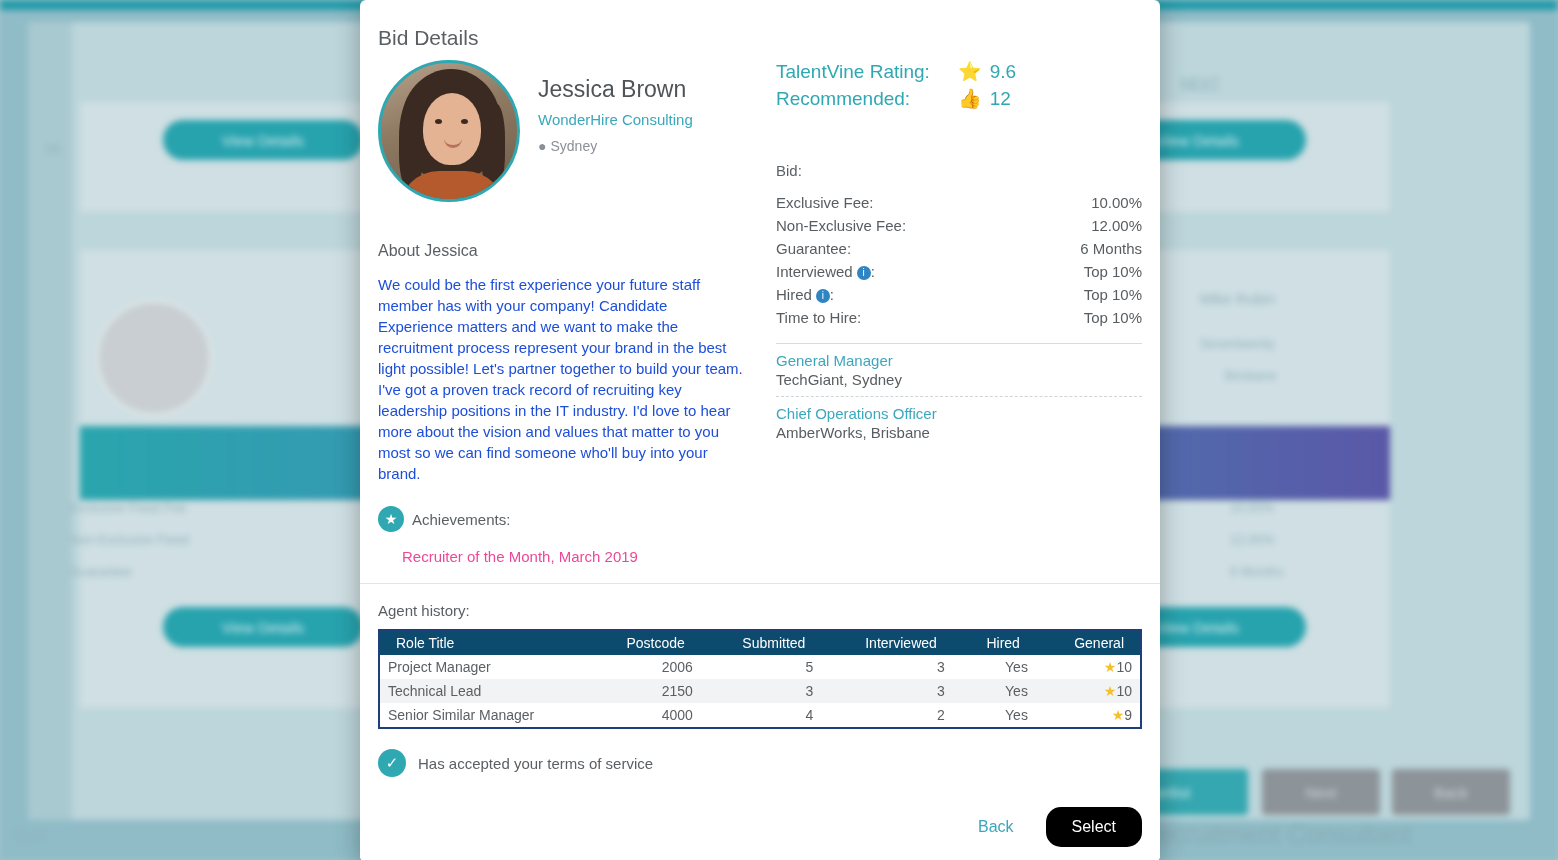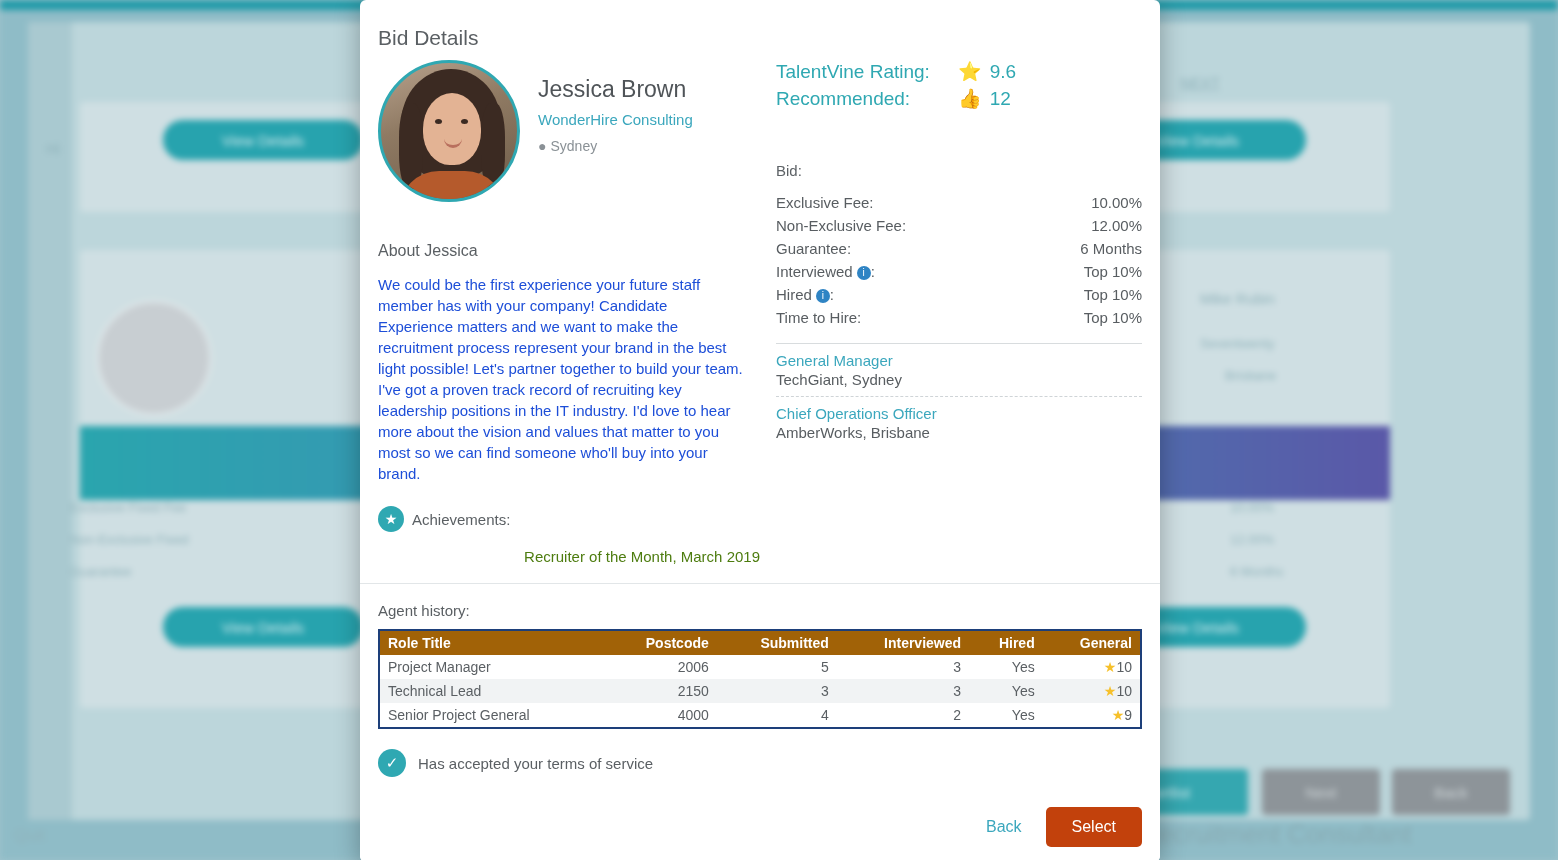--- a/index.html
+++ b/index.html
@@ -156,21 +156,21 @@
     margin-top: 14px;
   }
   .ach-row { display: flex; align-items: center; margin-top: 22px; }
   .ach-star {
     width: 26px; height: 26px; border-radius: 50%;
     background: #2fa8b2; color: #fff;
     display: flex; align-items: center; justify-content: center;
     font-size: 14px; margin-right: 8px;
   }
   .ach-label { font-size: 15px; color: #5a5f63; }
-  .ach-item { font-size: 15px; color: #4d7c0f; margin-top: 16px; margin-left: 24px; text-align: right; }
+  .ach-item { font-size: 15px; color: #ec4899; margin-top: 16px; margin-left: 24px; }
 
   
   .rating-line { display: flex; align-items: center; margin-bottom: 4px; }
   .rating-label { font-size: 19px; color: #2fa8b2; width: 182px; }
   .rating-icon { font-size: 19px; margin: 0 8px 0 0; }
   .rating-value { font-size: 19px; color: #2fa8b2; }
 
   .bid-head { font-size: 15px; color: #5d6266; margin: 52px 0 12px 0; }
   .bid-row {
     display: flex; justify-content: space-between;
@@ -191,22 +191,22 @@
 
   .section-divider { border: 0; border-top: 1px solid #e2e6e8; margin: 18px 0 0 0; }
 
   .history-label { font-size: 15px; color: #5a5f63; padding: 18px 0 10px 18px; }
   .table-wrap { padding: 0 18px; }
   table.agent {
     width: 100%; border-collapse: collapse;
     border: 2px solid #1d3f7a; font-size: 14px;
   }
   table.agent thead th {
-    background: #a16207; color: #ffffff; font-weight: 700;
-    padding: 4px 8px; text-align: right;
+    background: #0c4a6e; color: #ffffff; font-weight: 400;
+    padding: 4px 16px; text-align: right;
   }
   table.agent thead th.left { text-align: left; }
   table.agent tbody td {
     padding: 4px 8px; text-align: right; color: #5a5f63;
     background: #ffffff;
   }
   table.agent tbody tr:nth-child(even) td { background: #f1f3f4; }
   table.agent tbody td.left { text-align: left; }
   .star-y { color: #f6c02b; }
 
@@ -224,23 +224,24 @@
     height: 70px;
     display: flex; align-items: center; justify-content: flex-end;
     padding-right: 18px; gap: 18px;
     background: #fff;
   }
   .back-link {
     font-size: 16px; color: #3ba7bd; cursor: pointer;
     background: none; border: 0;
   }
   .select-btn {
-    background: #c2410c; color: #ffffff; border: 0;
-    font-size: 16px; padding: 11px 26px; border-radius: 5px;
+    background: #000000; color: #ffffff; border: 0;
+    font-size: 16px; padding: 11px 26px; border-radius: 15px;
     cursor: pointer;
+    margin-left: 8px;
   }
 </style>
 </head>
 <body>
 
 <div id="backdrop">
   <div class="topbar"></div>
   <div class="page">
     <div class="leftrail">
       <div class="rail-item"></div>
@@ -392,21 +393,21 @@
         </tr>
         <tr>
           <td class="left">Technical Lead</td>
           <td>2150</td>
           <td>3</td>
           <td>3</td>
           <td>Yes</td>
           <td><span class="star-y">★</span><span>10</span></td>
         </tr>
         <tr>
-          <td class="left">Senior Project General</td>
+          <td class="left">Senior Similar Manager</td>
           <td>4000</td>
           <td>4</td>
           <td>2</td>
           <td>Yes</td>
           <td><span class="star-y">★</span><span>9</span></td>
         </tr>
       </tbody>
     </table>
   </div>
 

